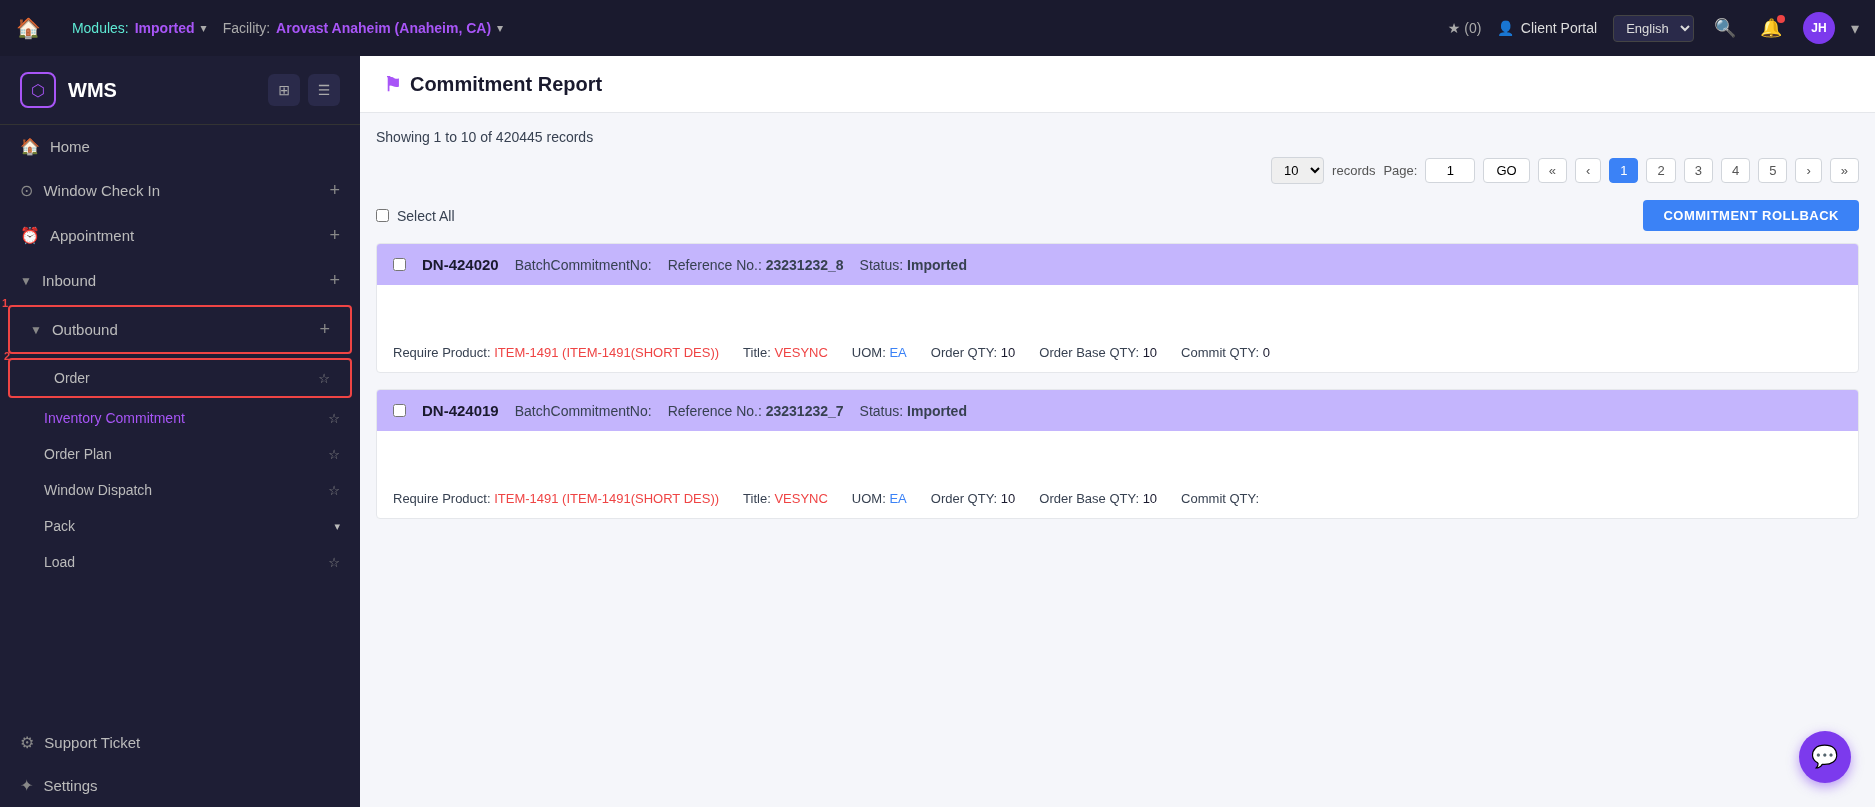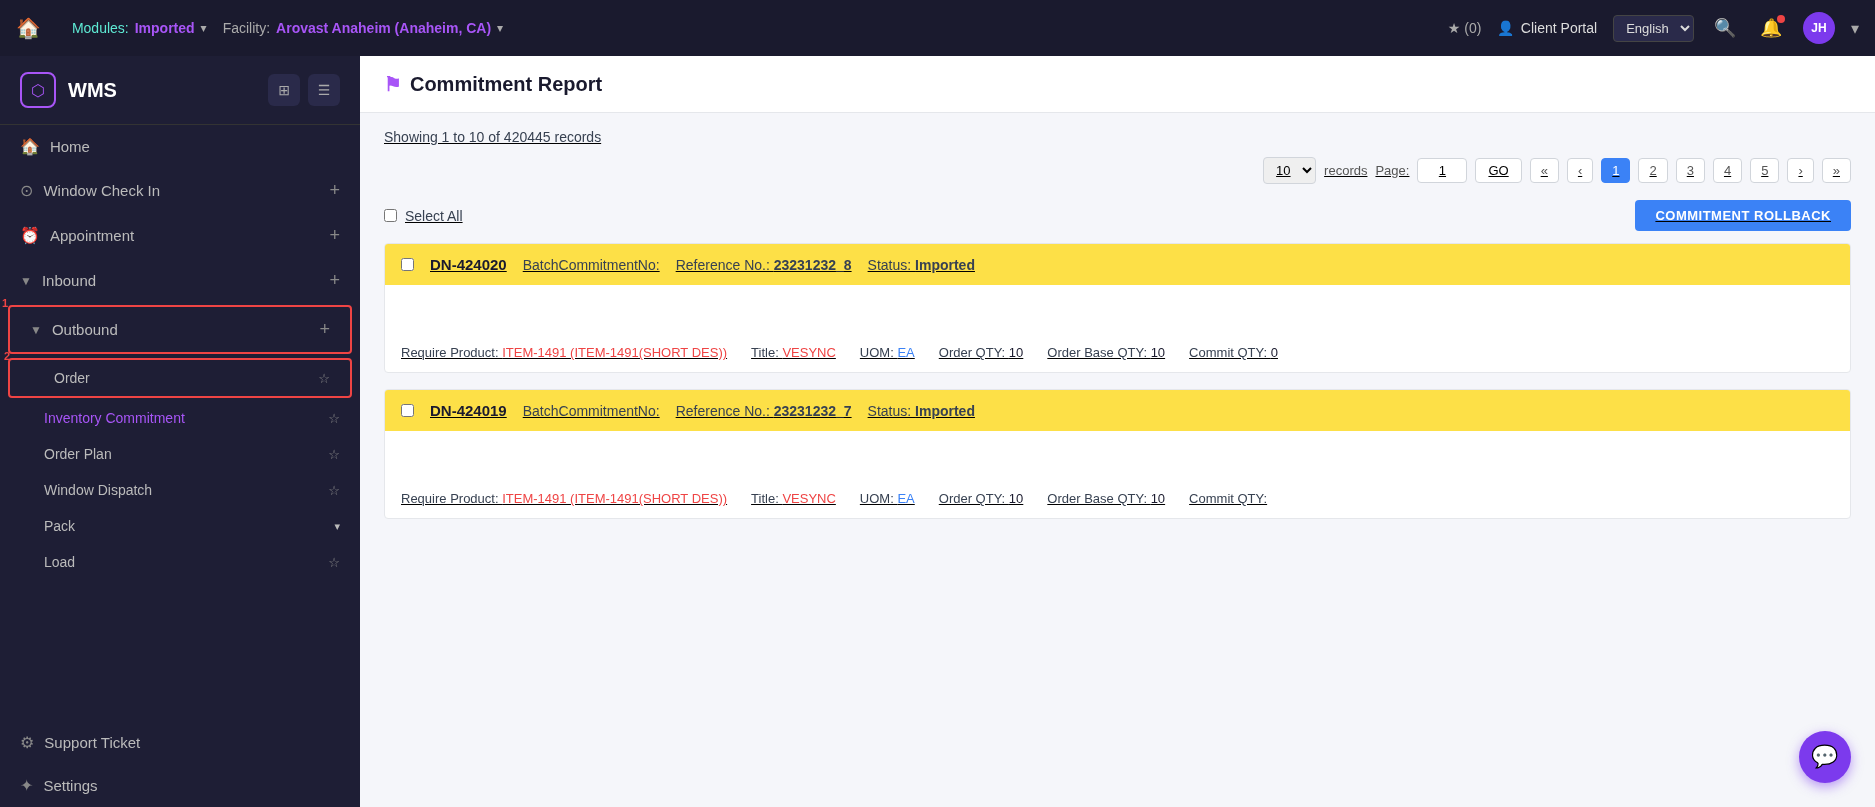--- a/index.html
+++ b/index.html
@@ -265,22 +265,21 @@
     .advanced-search-link {
       color: #3b82f6;
       font-size: 14px;
       cursor: pointer;
       text-decoration: none;
       display: block;
       margin-top: 8px;
     }
 
     .results-section {
-      padding: 16px 24px;
-      text-decoration: underline;
+      padding: 16px 16px;
     }
     .results-info {
       font-size: 14px;
       color: #374151;
       margin-bottom: 12px;
     }
 
     .pagination-row {
       display: flex;
       align-items: center;
@@ -355,21 +354,21 @@
 
     
     .record-card {
       background: white;
       border-radius: 4px;
       margin-bottom: 16px;
       overflow: hidden;
       border: 1px solid #e5e7eb;
     }
     .record-header {
-      background: #fde047;
+      background: #c4b5fd;
       padding: 12px 16px;
       display: flex;
       align-items: center;
       gap: 16px;
     }
     .record-header .record-id {
       font-weight: 700;
       color: #1a1a2e;
       font-size: 15px;
     }

